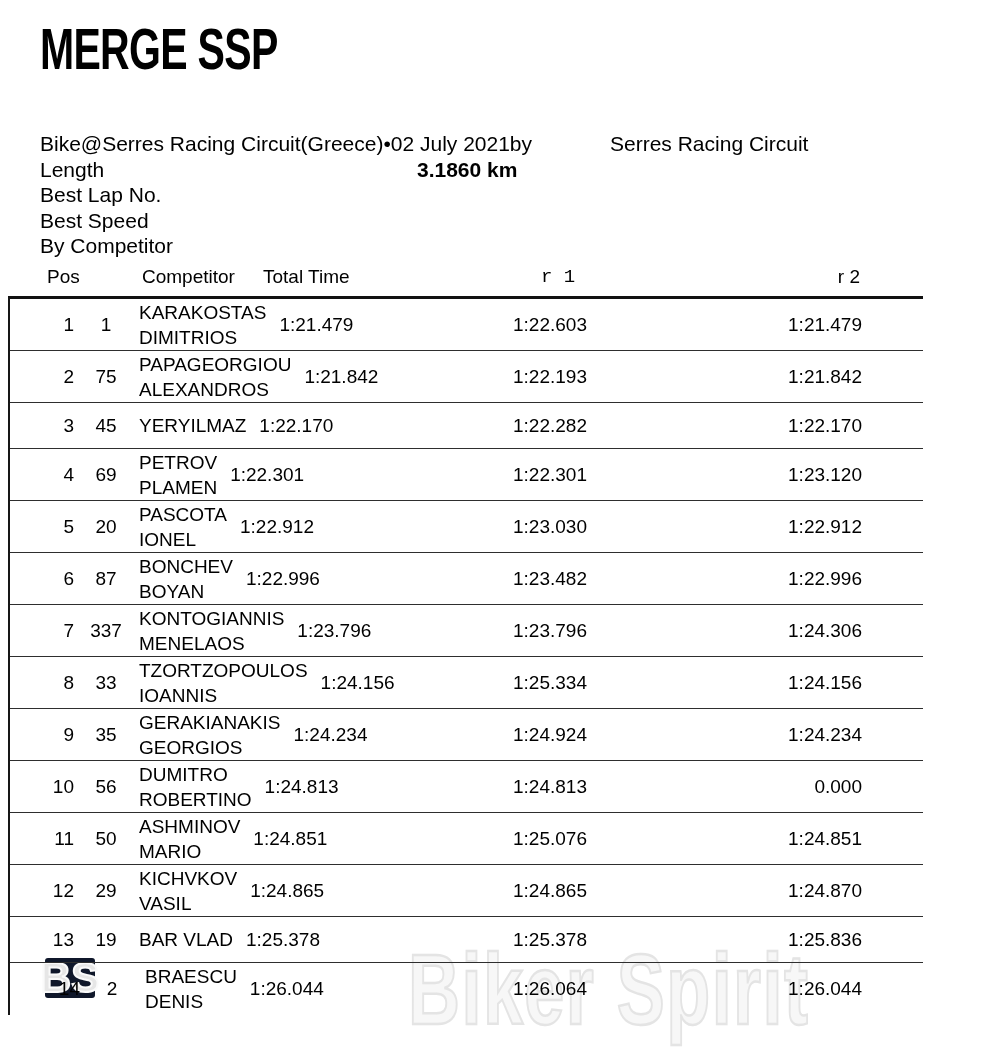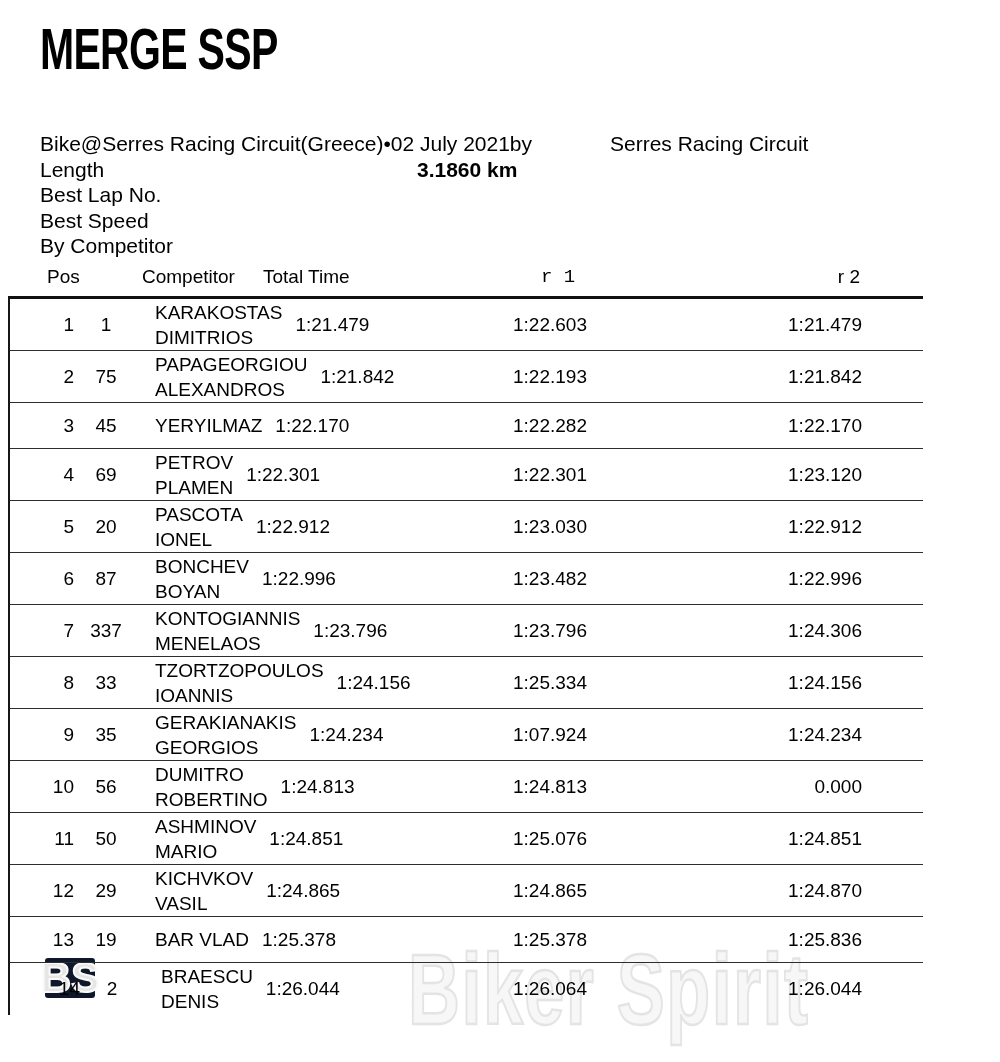--- a/index.html
+++ b/index.html
@@ -36,21 +36,21 @@
   }
   .row {
     position:relative; display:flex; align-items:center;
     border-bottom:1.5px solid #2e2e2e; box-sizing:border-box;
   }
   .row:last-child { border-bottom:none;padding-left:6px; }
   .row.two { height:52px; }
   .row.one { height:46px; }
   .c-pos  { width:64px; text-align:right; flex:none; }
   .c-no   { width:64px; text-align:center; flex:none; }
-  .c-name { margin-left:17px; white-space:pre-line; line-height:25px; flex:none; }
+  .c-name { margin-left:1px; white-space:pre-line; line-height:25px; flex:none; }
   .c-total{ margin-left:13px; white-space:nowrap; flex:none; }
   .c-r1 {
     position:absolute; left:415px; width:250px; text-align:center;
     top:50%; transform:translateY(-50%); white-space:nowrap;
   }
   .c-r2 {
     position:absolute; right:61px; top:50%; transform:translateY(-50%);
     text-align:right; white-space:nowrap;
   }
   
@@ -170,21 +170,21 @@
     <span class="c-total">1:24.156</span>
     <span class="c-r1">1:25.334</span>
     <span class="c-r2">1:24.156</span>
   </div>
     <div class="row two">
     <span class="c-pos">9</span>
     <span class="c-no">35</span>
     <span class="c-name">GERAKIANAKIS
 GEORGIOS</span>
     <span class="c-total">1:24.234</span>
-    <span class="c-r1">1:07.924</span>
+    <span class="c-r1">1:24.924</span>
     <span class="c-r2">1:24.234</span>
   </div>
     <div class="row two">
     <span class="c-pos">10</span>
     <span class="c-no">56</span>
     <span class="c-name">DUMITRO
 ROBERTINO</span>
     <span class="c-total">1:24.813</span>
     <span class="c-r1">1:24.813</span>
     <span class="c-r2">0.000</span>

